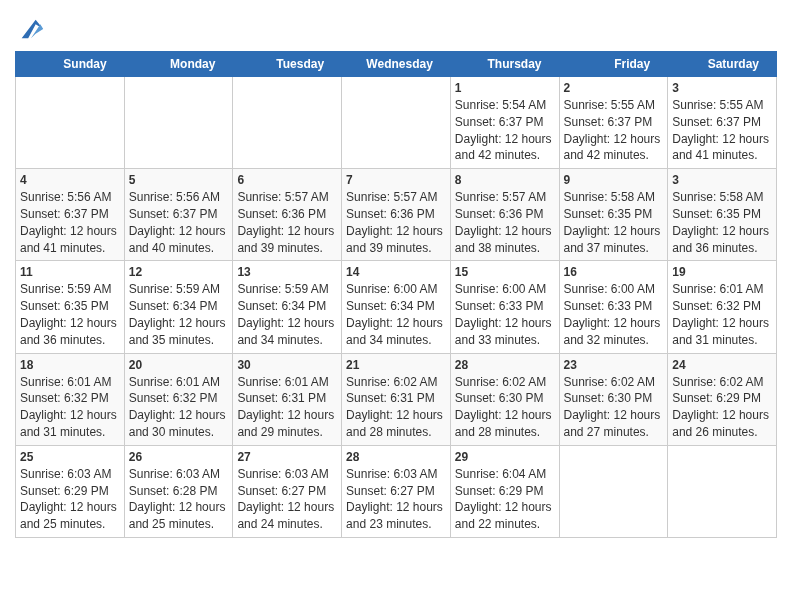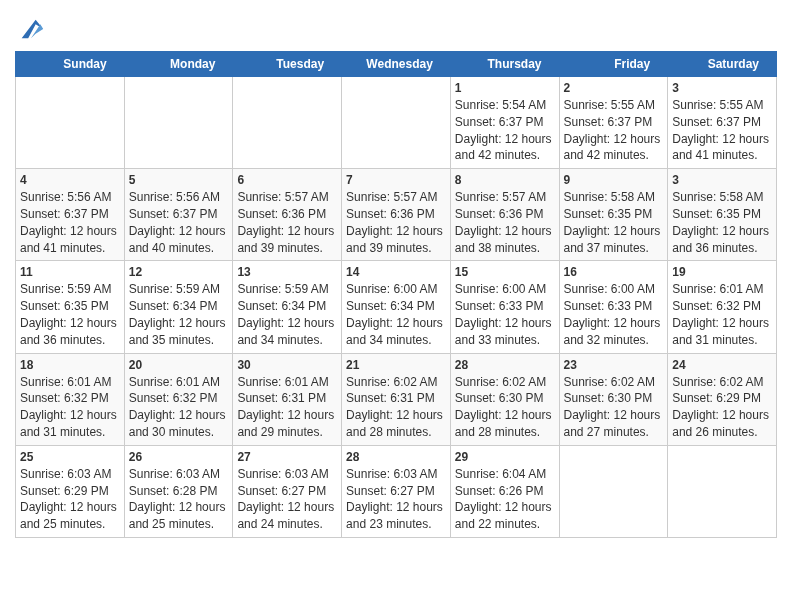--- a/index.html
+++ b/index.html
@@ -325,21 +325,21 @@
         <td>
           <div class="day-num">28</div>
           <div class="day-info" style="white-space: pre-line;">Sunrise: 6:03 AM
 Sunset: 6:27 PM
 Daylight: 12 hours
 and 23 minutes.</div>
         </td>
         <td>
           <div class="day-num">29</div>
           <div class="day-info" style="white-space: pre-line;">Sunrise: 6:04 AM
-Sunset: 6:26 PM
+Sunset: 6:29 PM
 Daylight: 12 hours
 and 22 minutes.</div>
         </td>
         <td class="empty-cell"></td>
         <td class="empty-cell"></td>
       </tr>
     </tbody>
 </table>
 
 </body></html>

